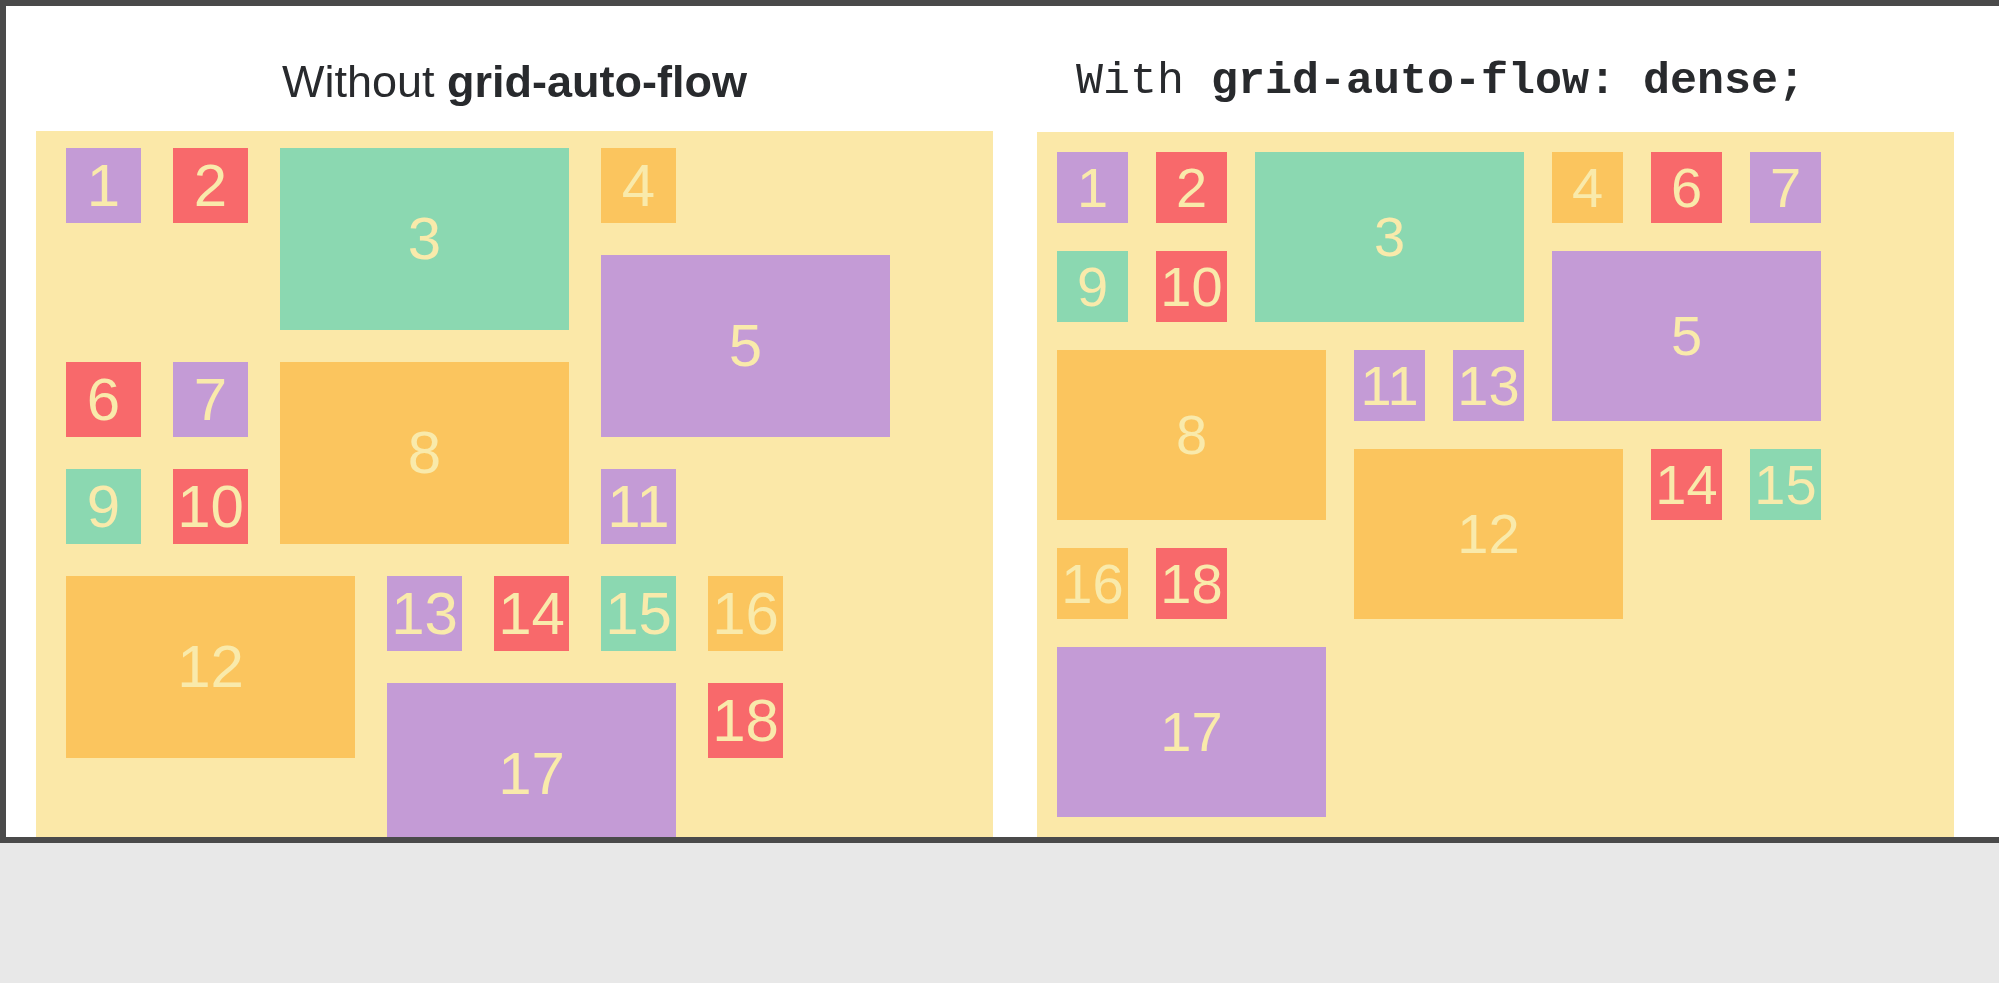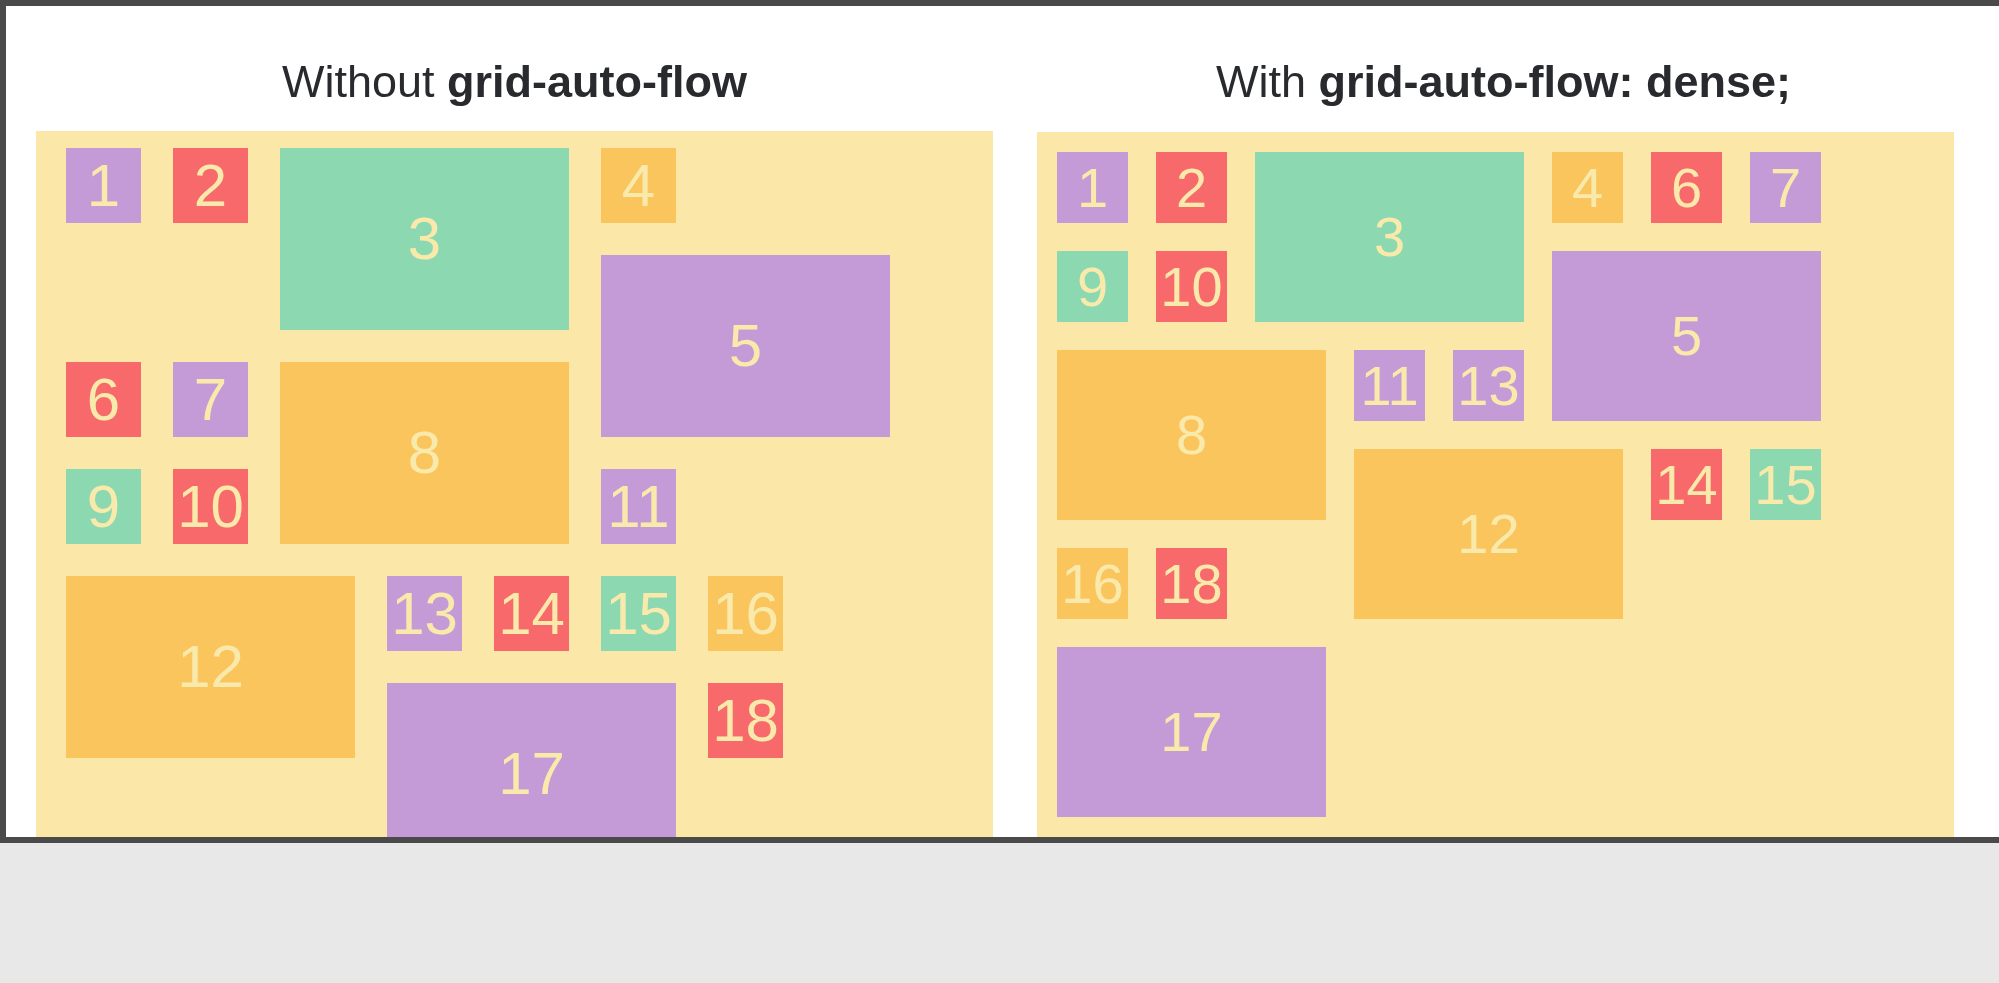--- a/index.html
+++ b/index.html
@@ -20,21 +20,21 @@
     position:absolute;
     text-align:center;
     font-size:45px;
     line-height:52px;
     color:var(--title,#282a2d);
     letter-spacing:0;
     white-space:pre;
   }
   .title b { font-weight:700; }
   .title-left  { left:36px;  top:56px; width:957px; }
-  .title-right { left:1045px; top:56px; width:917px; }
+  .title-right { left:982px; top:56px; width:917px;font-family:Liberation Mono, monospace; }
 
   .grid {
     position:absolute;
     display:grid;
     box-sizing:border-box;
     background:var(--panel-bg,#fbe8a8);
     align-content:start;
     justify-content:start;
   }
   .grid-left {

